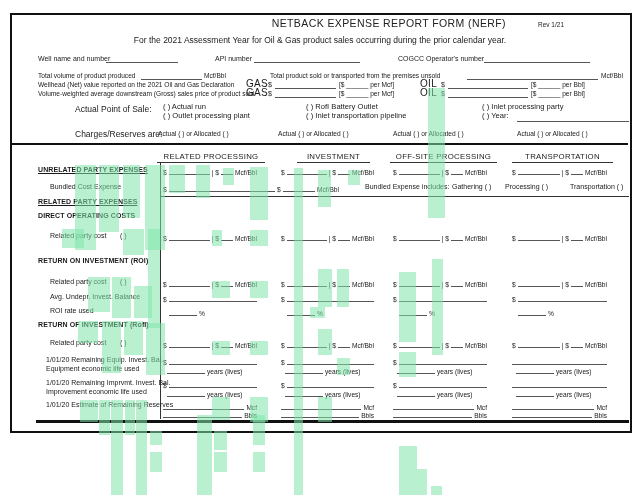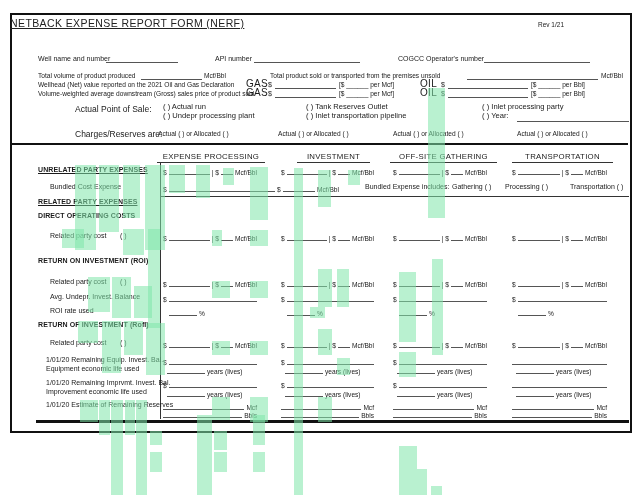--- a/index.html
+++ b/index.html
@@ -29,22 +29,23 @@
   .vline{position:absolute;background:#333;width:1px;}
   .hline{position:absolute;background:#333;height:1px;}
 </style>
 </head>
 <body>
 
 <div class="form-border"></div>
 
 <div class="layer">
 
-  <div class="abs t-title" style="left:10px;top:17px;width:496px;text-align:left;text-decoration:underline;">NETBACK EXPENSE REPORT FORM (NERF)</div>
+  <div class="abs t-title" style="left:10px;top:17px;width:496px;text-align:right;">NETBACK EXPENSE REPORT FORM (NERF)</div>
   <div class="abs t-rev" style="left:538px;top:21px;">Rev 1/21</div>
+  <div class="abs t-sub" style="left:10px;top:35px;width:620px;text-align:center;">For the 2021 Assessment Year for Oil &amp; Gas product sales occurring during the prior calendar year.</div>
 
   <div class="abs t-sm" style="left:38px;top:55px;">Well name and number</div>
   <span class="ln abs" style="left:106px;top:56px;width:72px;"></span>
   <div class="abs t-sm" style="left:215px;top:55px;">API number</div>
   <span class="ln abs" style="left:254px;top:56px;width:106px;"></span>
   <div class="abs t-sm" style="left:398px;top:55px;">COGCC Operator's number</div>
   <span class="ln abs" style="left:484px;top:56px;width:106px;"></span>
 
   <div class="abs t-xs" style="left:38px;top:72px;">Total volume of product produced</div>
   <span class="ln abs" style="left:141px;top:73px;width:61px;"></span>
@@ -68,38 +69,38 @@
   <div class="abs t-sm" style="left:268px;top:90px;">$</div>
   <span class="ln abs" style="left:275px;top:91px;width:61px;"></span>
   <div class="abs t-xs" style="left:339px;top:90px;">[$ ______ per Mcf]</div>
   <div class="abs t-big" style="left:420px;top:87px;">OIL</div>
   <div class="abs t-sm" style="left:441px;top:90px;">$</div>
   <span class="ln abs" style="left:448px;top:91px;width:80px;"></span>
   <div class="abs t-xs" style="left:531px;top:90px;">[$ ______ per Bbl]</div>
 
   <div class="abs t-med" style="left:75px;top:104px;">Actual Point of Sale:</div>
   <div class="abs t-sm" style="left:163px;top:102px;font-size:7.6px;">( ) Actual run</div>
-  <div class="abs t-sm" style="left:163px;top:111px;font-size:7.6px;">( ) Undepr processing plant</div>
-  <div class="abs t-sm" style="left:306px;top:102px;font-size:7.6px;">( ) Tank Reserves Outlet</div>
+  <div class="abs t-sm" style="left:163px;top:111px;font-size:7.6px;">( ) Outlet processing plant</div>
+  <div class="abs t-sm" style="left:306px;top:102px;font-size:7.6px;">( ) RofI Battery Outlet</div>
   <div class="abs t-sm" style="left:306px;top:111px;font-size:7.6px;">( ) Inlet transportation pipeline</div>
   <div class="abs t-sm" style="left:482px;top:102px;font-size:7.6px;">( ) Inlet processing party</div>
   <div class="abs t-sm" style="left:482px;top:111px;font-size:7.6px;">( ) Year:</div>
   <span class="ln abs" style="left:517px;top:115px;width:112px;"></span>
 
   <div class="abs t-med" style="left:75px;top:129px;">Charges/Reserves are:</div>
   <div class="abs t-xs" style="left:158px;top:130px;">Actual ( ) or Allocated ( )</div>
   <div class="abs t-xs" style="left:278px;top:130px;">Actual ( ) or Allocated ( )</div>
   <div class="abs t-xs" style="left:393px;top:130px;">Actual ( ) or Allocated ( )</div>
   <div class="abs t-xs" style="left:517px;top:130px;">Actual ( ) or Allocated ( )</div>
 
   <div class="rule" style="left:10px;top:143px;width:618px;height:2px;"></div>
 
-  <div class="abs hdr" style="left:157px;top:152px;width:108px;text-align:center;">EXPENSE PROCESSING</div>
+  <div class="abs hdr" style="left:157px;top:152px;width:108px;text-align:center;">RELATED PROCESSING</div>
   <div class="abs hdr" style="left:297px;top:152px;width:73px;text-align:center;">INVESTMENT</div>
-  <div class="abs hdr" style="left:390px;top:152px;width:107px;text-align:center;">OFF-SITE GATHERING</div>
+  <div class="abs hdr" style="left:390px;top:152px;width:107px;text-align:center;">OFF-SITE PROCESSING</div>
   <div class="abs hdr" style="left:512px;top:152px;width:101px;text-align:center;">TRANSPORTATION</div>
   <div class="hline" style="left:157px;top:162px;width:108px;"></div>
   <div class="hline" style="left:297px;top:162px;width:73px;"></div>
   <div class="hline" style="left:390px;top:162px;width:107px;"></div>
   <div class="hline" style="left:512px;top:162px;width:101px;"></div>
 
   <div class="vline" style="left:160px;top:163px;height:256px;"></div>
   <div class="hline" style="left:160px;top:196px;width:469px;"></div>
 
   <div class="row" style="top:183px;">

